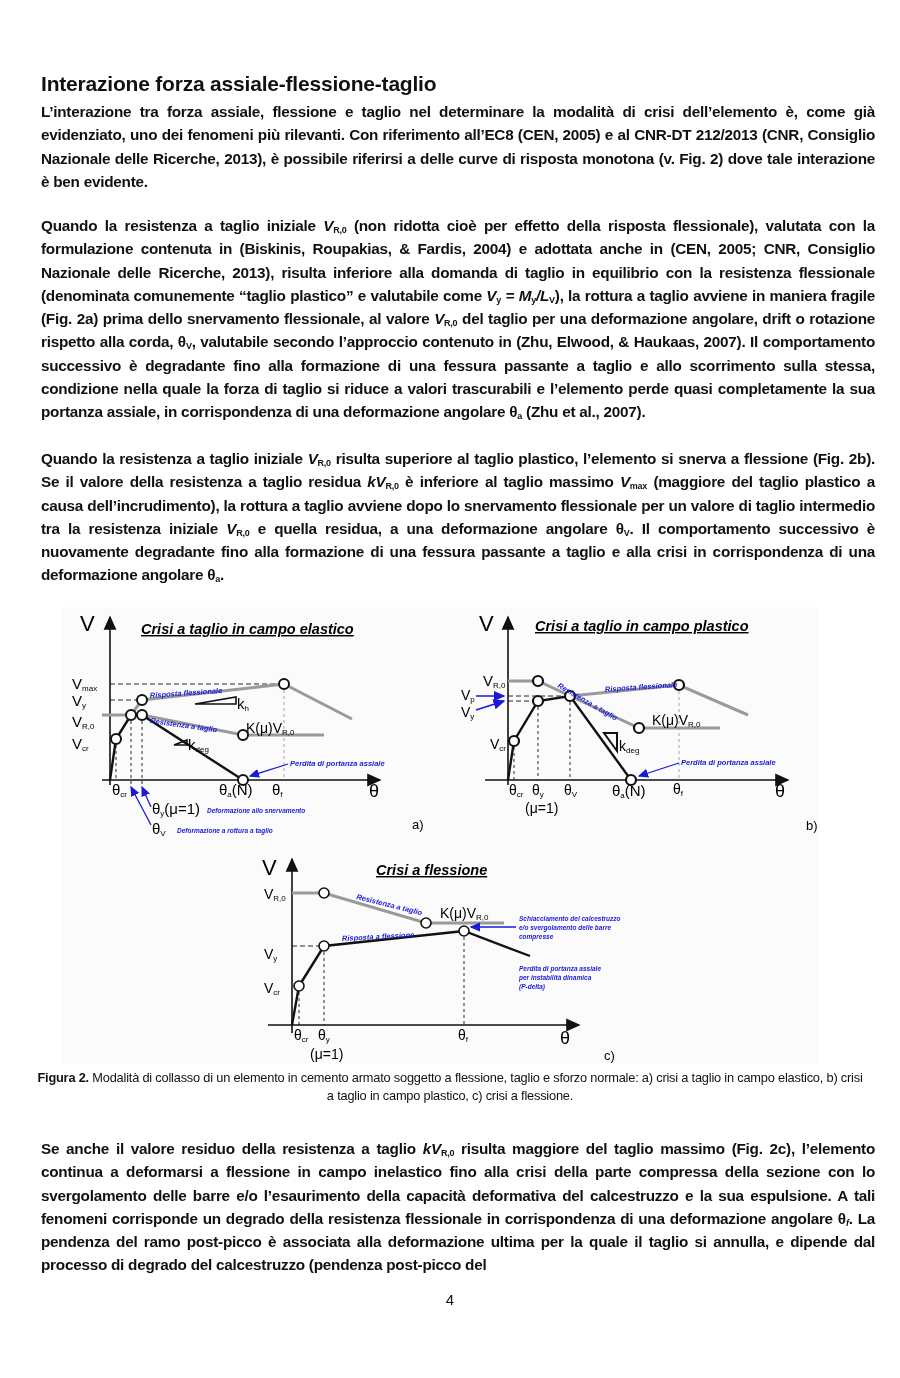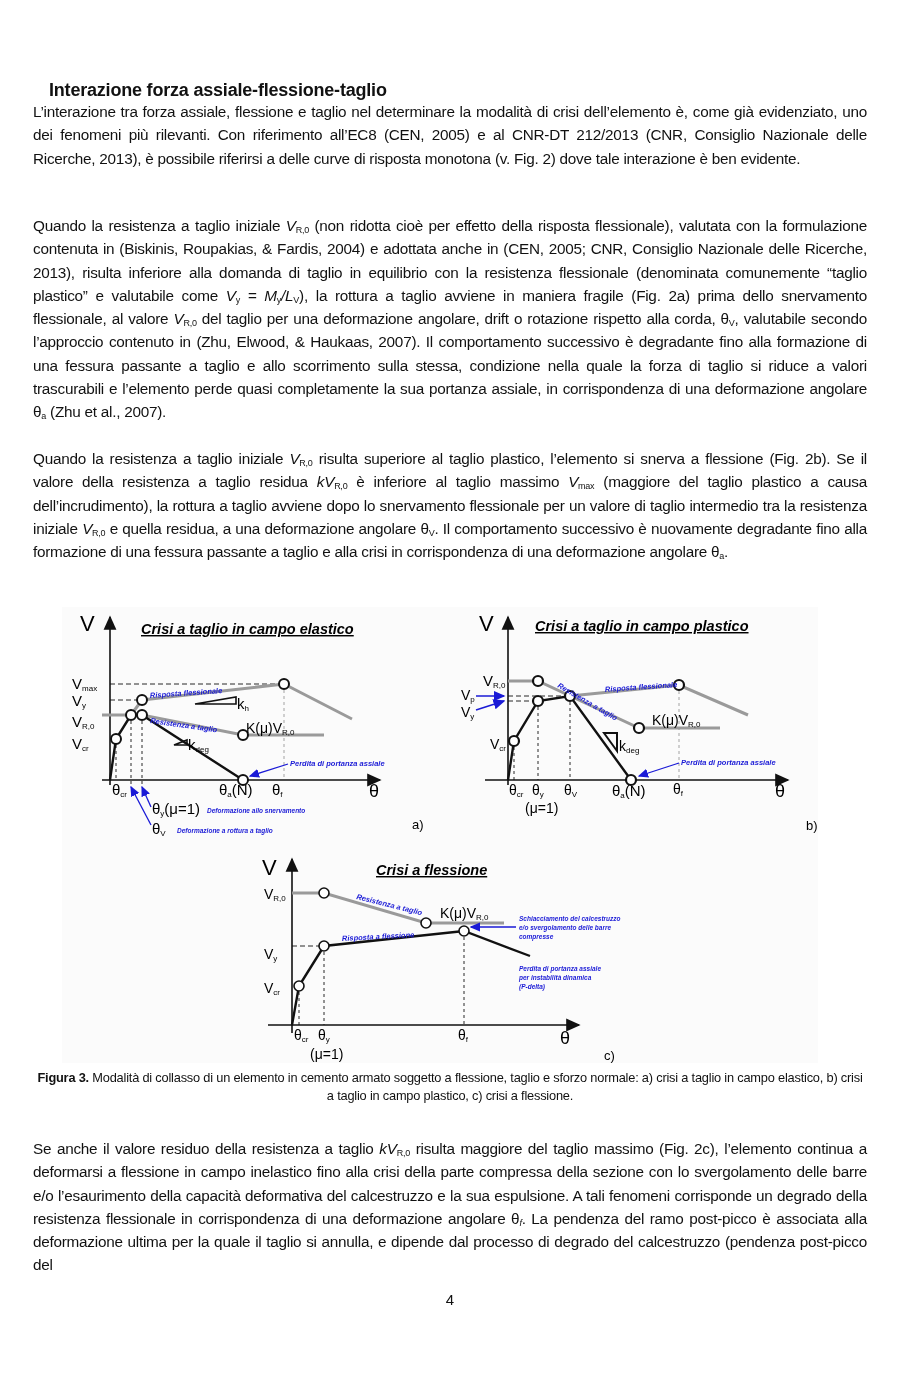--- a/index.html
+++ b/index.html
@@ -1,25 +1,25 @@
 <!DOCTYPE html>
 <html><head>
 <meta charset="utf-8">
 <style>
   html, body { margin: 0; padding: 0; background: #ffffff; }
   body { width: 900px; height: 1378px; position: relative; overflow: hidden;
          font-family: "Liberation Sans", "DejaVu Sans", sans-serif; color: #111; }
   .page { position: absolute; left: 33px; top: 0; width: 834px; }
-  h1.section-title { position: absolute; top: 64px; left: 0; margin: 16px;
+  h1.section-title { position: absolute; top: 64px; left: 0; margin: 8px;
          font-family: "Liberation Sans", sans-serif; font-weight: bold;
-         font-size: 18px; letter-spacing: -0.2px; color: #111; text-align: center; }
-  .para { position: absolute; left: 0; width: 834px; margin: 0;
+         font-size: 21px; letter-spacing: -0.2px; color: #111; text-align: center; }
+  .para { position: absolute; left: 8px; width: 834px; margin: 0;
          font-family: "Liberation Sans Narrow", "Liberation Sans", sans-serif;
          font-size: 15.3px; line-height: 23.3px; text-align: justify;
-         letter-spacing: -0.25px; }
+         letter-spacing: -0.25px; font-weight: bold; }
   .p1 { top: 100px; }
   .p2 { top: 214px; }
   .p3 { top: 447px; }
   .p4 { top: 1129px; margin-top: 8px; }
   sub { font-size: 9px; vertical-align: -2px; line-height: 0; }
   i sub { font-style: normal; }
   .figure-area { position: absolute; left: 62px; top: 607px; width: 756px; height: 456px;
          background: #fbfbfb; }
   svg text { font-family: "Liberation Sans", sans-serif; }
   .caption { position: absolute; top: 1069px; left: 0; width: 834px; text-align: center;
@@ -34,21 +34,21 @@
 <div class="page">
 
   <h1 class="section-title">Interazione forza assiale-flessione-taglio</h1>
 
   <p class="para p1">L’interazione tra forza assiale, flessione e taglio nel determinare la modalità di crisi dell’elemento è, come già evidenziato, uno dei fenomeni più rilevanti. Con riferimento all’EC8 (CEN, 2005) e al CNR-DT 212/2013 (CNR, Consiglio Nazionale delle Ricerche, 2013), è possibile riferirsi a delle curve di risposta monotona (v. Fig. 2) dove tale interazione è ben evidente.</p>
 
   <p class="para p2"><span>Quando la resistenza a taglio iniziale </span><i><span>V</span><sub>R,0</sub></i><span> (non ridotta cioè per effetto della risposta flessionale), valutata con la formulazione contenuta in (Biskinis, Roupakias, &amp; Fardis, 2004) e adottata anche in (CEN, 2005; CNR, Consiglio Nazionale delle Ricerche, 2013), risulta inferiore alla domanda di taglio in equilibrio con la resistenza flessionale (denominata comunemente “taglio plastico” e valutabile come </span><i><span>V</span><sub>y</sub><span> = </span><span>M</span><sub>y</sub><span>/</span><span>L</span><sub>V</sub></i><span>), la rottura a taglio avviene in maniera fragile (Fig. 2a) prima dello snervamento flessionale, al valore </span><i><span>V</span><sub>R,0</sub></i><span> del taglio per una deformazione angolare, drift o rotazione rispetto alla corda, θ</span><sub>V</sub><span>, valutabile secondo l’approccio contenuto in (Zhu, Elwood, &amp; Haukaas, 2007). Il comportamento successivo è degradante fino alla formazione di una fessura passante a taglio e allo scorrimento sulla stessa, condizione nella quale la forza di taglio si riduce a valori trascurabili e l’elemento perde quasi completamente la sua portanza assiale, in corrispondenza di una deformazione angolare θ</span><sub>a</sub><span> (Zhu et al., 2007).</span></p>
 
   <p class="para p3"><span>Quando la resistenza a taglio iniziale </span><i><span>V</span><sub>R,0</sub></i><span> risulta superiore al taglio plastico, l’elemento si snerva a flessione (Fig. 2b). Se il valore della resistenza a taglio residua </span><i><span>k</span><span>V</span><sub>R,0</sub></i><span> è inferiore al taglio massimo </span><i><span>V</span><sub>max</sub></i><span> (maggiore del taglio plastico a causa dell’incrudimento), la rottura a taglio avviene dopo lo snervamento flessionale per un valore di taglio intermedio tra la resistenza iniziale </span><i><span>V</span><sub>R,0</sub></i><span> e quella residua, a una deformazione angolare θ</span><sub>V</sub><span>. Il comportamento successivo è nuovamente degradante fino alla formazione di una fessura passante a taglio e alla crisi in corrispondenza di una deformazione angolare θ</span><sub>a</sub><span>.</span></p>
 
-  <div class="caption"><b>Figura 3.</b><span> Modalità di collasso di un elemento in cemento armato soggetto a flessione, taglio e sforzo normale: a) crisi a taglio in campo elastico, b) crisi a taglio in campo plastico, c) crisi a flessione.</span></div>
+  <div class="caption"><b>Figura 2.</b><span> Modalità di collasso di un elemento in cemento armato soggetto a flessione, taglio e sforzo normale: a) crisi a taglio in campo elastico, b) crisi a taglio in campo plastico, c) crisi a flessione.</span></div>
 
   <p class="para p4"><span>Se anche il valore residuo della resistenza a taglio </span><i><span>k</span><span>V</span><sub>R,0</sub></i><span> risulta maggiore del taglio massimo (Fig. 2c), l’elemento continua a deformarsi a flessione in campo inelastico fino alla crisi della parte compressa della sezione con lo svergolamento delle barre e/o l’esaurimento della capacità deformativa del calcestruzzo e la sua espulsione. A tali fenomeni corrisponde un degrado della resistenza flessionale in corrispondenza di una deformazione angolare θ</span><sub><i>f</i></sub><span>. La pendenza del ramo post-picco è associata alla deformazione ultima per la quale il taglio si annulla, e dipende dal processo di degrado del calcestruzzo (pendenza post-picco del</span></p>
 
   <div class="page-number">4</div>
 </div>
 
 <div class="figure-area">
   <svg width="756" height="456" viewBox="0 0 756 456" xmlns="http://www.w3.org/2000/svg">
     <defs>
       <marker id="arrowBlack" markerWidth="10" markerHeight="10" refX="8" refY="5" orient="auto">

